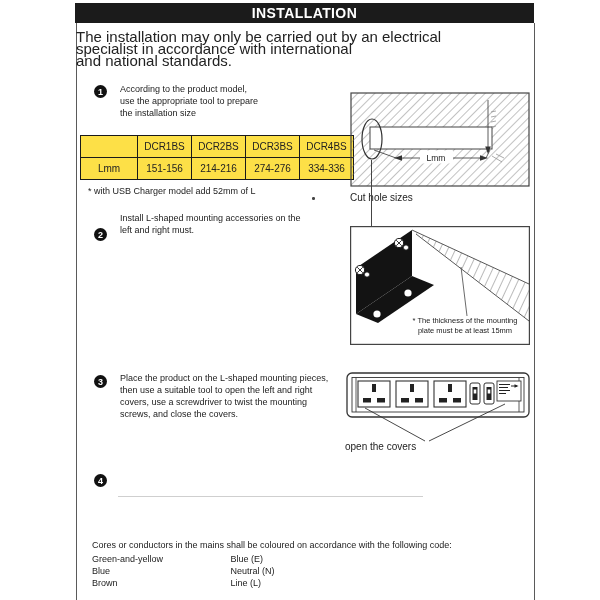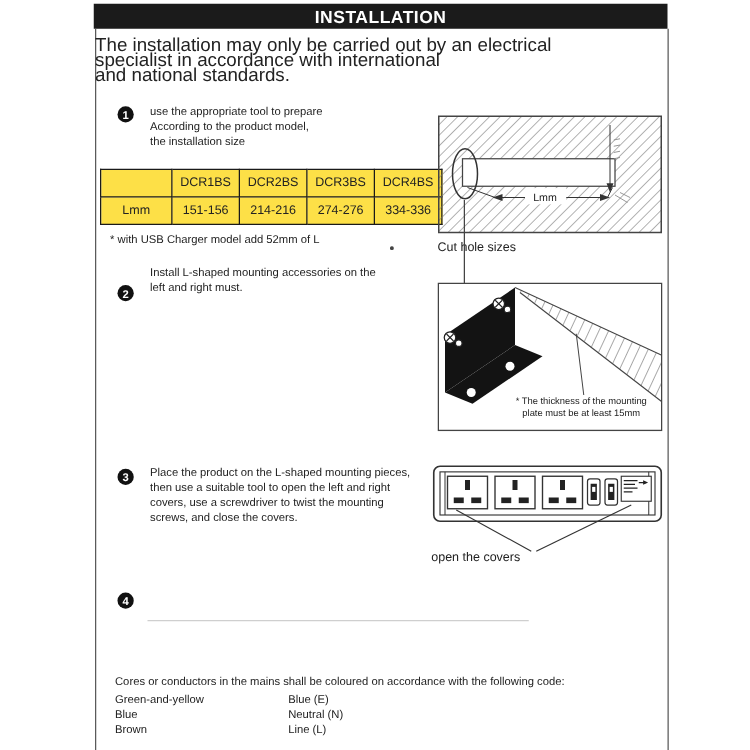--- a/index.html
+++ b/index.html
@@ -44,22 +44,22 @@
   </div>
   <div class="page-frame"></div>
 
   <div class="intro">
     <div>The installation may only be carried out by an electrical specialist in accordance with international</div>
     <div>and national standards.</div>
   </div>
 
   <div class="stepnum" style="left:94px;top:85px;">1</div>
   <div class="steptext" style="top:83px;">
+    <div>According to the product model,</div>
     <div>use the appropriate tool to prepare</div>
-    <div>According to the product model,</div>
     <div>the installation size</div>
   </div>
 
   <table class="size-table">
     <tbody>
         <tr>
       <th class="col0"></th>
       <th class="colN">DCR1BS</th>
       <th class="colN">DCR2BS</th>
       <th class="colN">DCR3BS</th>

